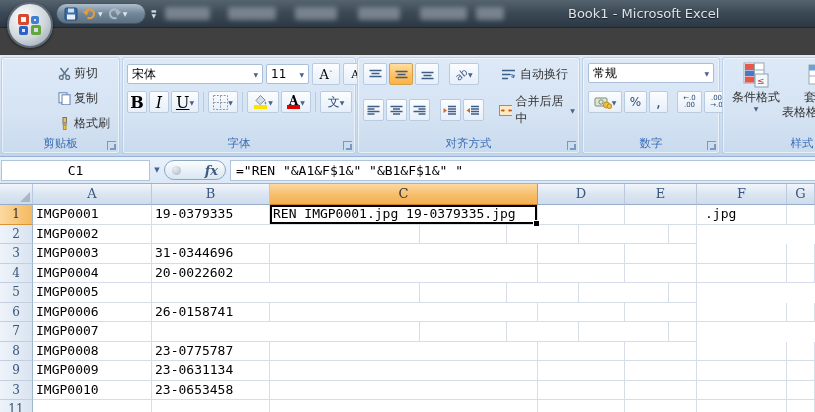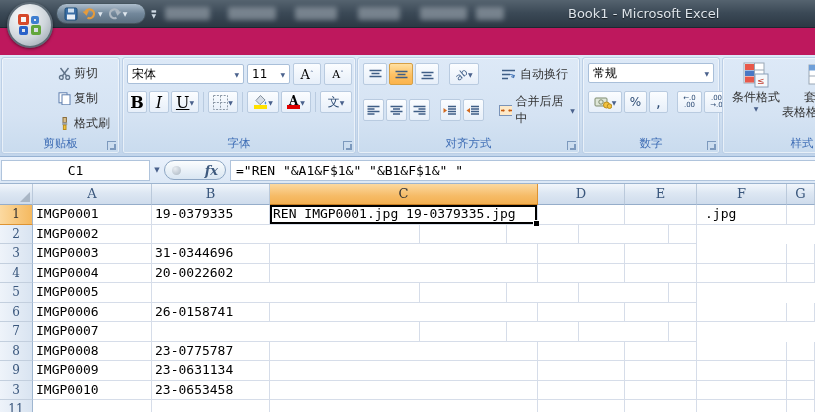--- a/index.html
+++ b/index.html
@@ -1,17 +1,17 @@
 <!DOCTYPE html>
 <html><head>
 <meta charset="utf-8">
 <style>
   * { margin:0; padding:0; box-sizing:border-box; }
   body { font-family:"DejaVu Sans","Liberation Sans",sans-serif; }
-  #win { position:relative; width:815px; height:412px; overflow:hidden; background:#be185d; }
+  #win { position:relative; width:815px; height:412px; overflow:hidden; background:#404040; }
 
   
   .titlebar { position:absolute; top:0; left:0; right:0; height:28px;
     background:linear-gradient(#55636f,#3b4956 48%,#2c3844); border-bottom:1px solid #1d2731; }
   .office-btn { position:absolute; top:2px; left:7px; width:46px; height:46px; border-radius:50%;
     background:radial-gradient(circle at 35% 30%, #fdfdfd, #cfd6dc 55%, #8e9aa5);
     border:2px solid #5e6b76; box-shadow:0 1px 3px rgba(0,0,0,.5); z-index:30;
     display:flex; align-items:center; justify-content:center; }
   .office-logo { position:relative; width:24px; height:24px; }
   .office-logo i { position:absolute; border-radius:2px; }
@@ -215,21 +215,21 @@
             </svg>
           <span>格式刷</span>
         </div>
       </div>
       <div class="rlabel">剪贴板</div>
       <div class="launcher"></div>
     </div>
 
     <div class="rgroup g-font">
       <div class="fg-r1">
-        <div class="combo" style="width:117px;">
+        <div class="combo" style="width:136px;">
           <span>宋体</span>
           <span class="dd">▼</span>
         </div>
         <div class="combo" style="width:43px;">
           <span>11</span>
           <span class="dd">▼</span>
         </div>
         <div class="al-btn" style="width:28px;">
             <span class="serifch" style="font-size:13px;">A</span>
             <span style="font-size:7px;color:#4a618c;">˄</span>

